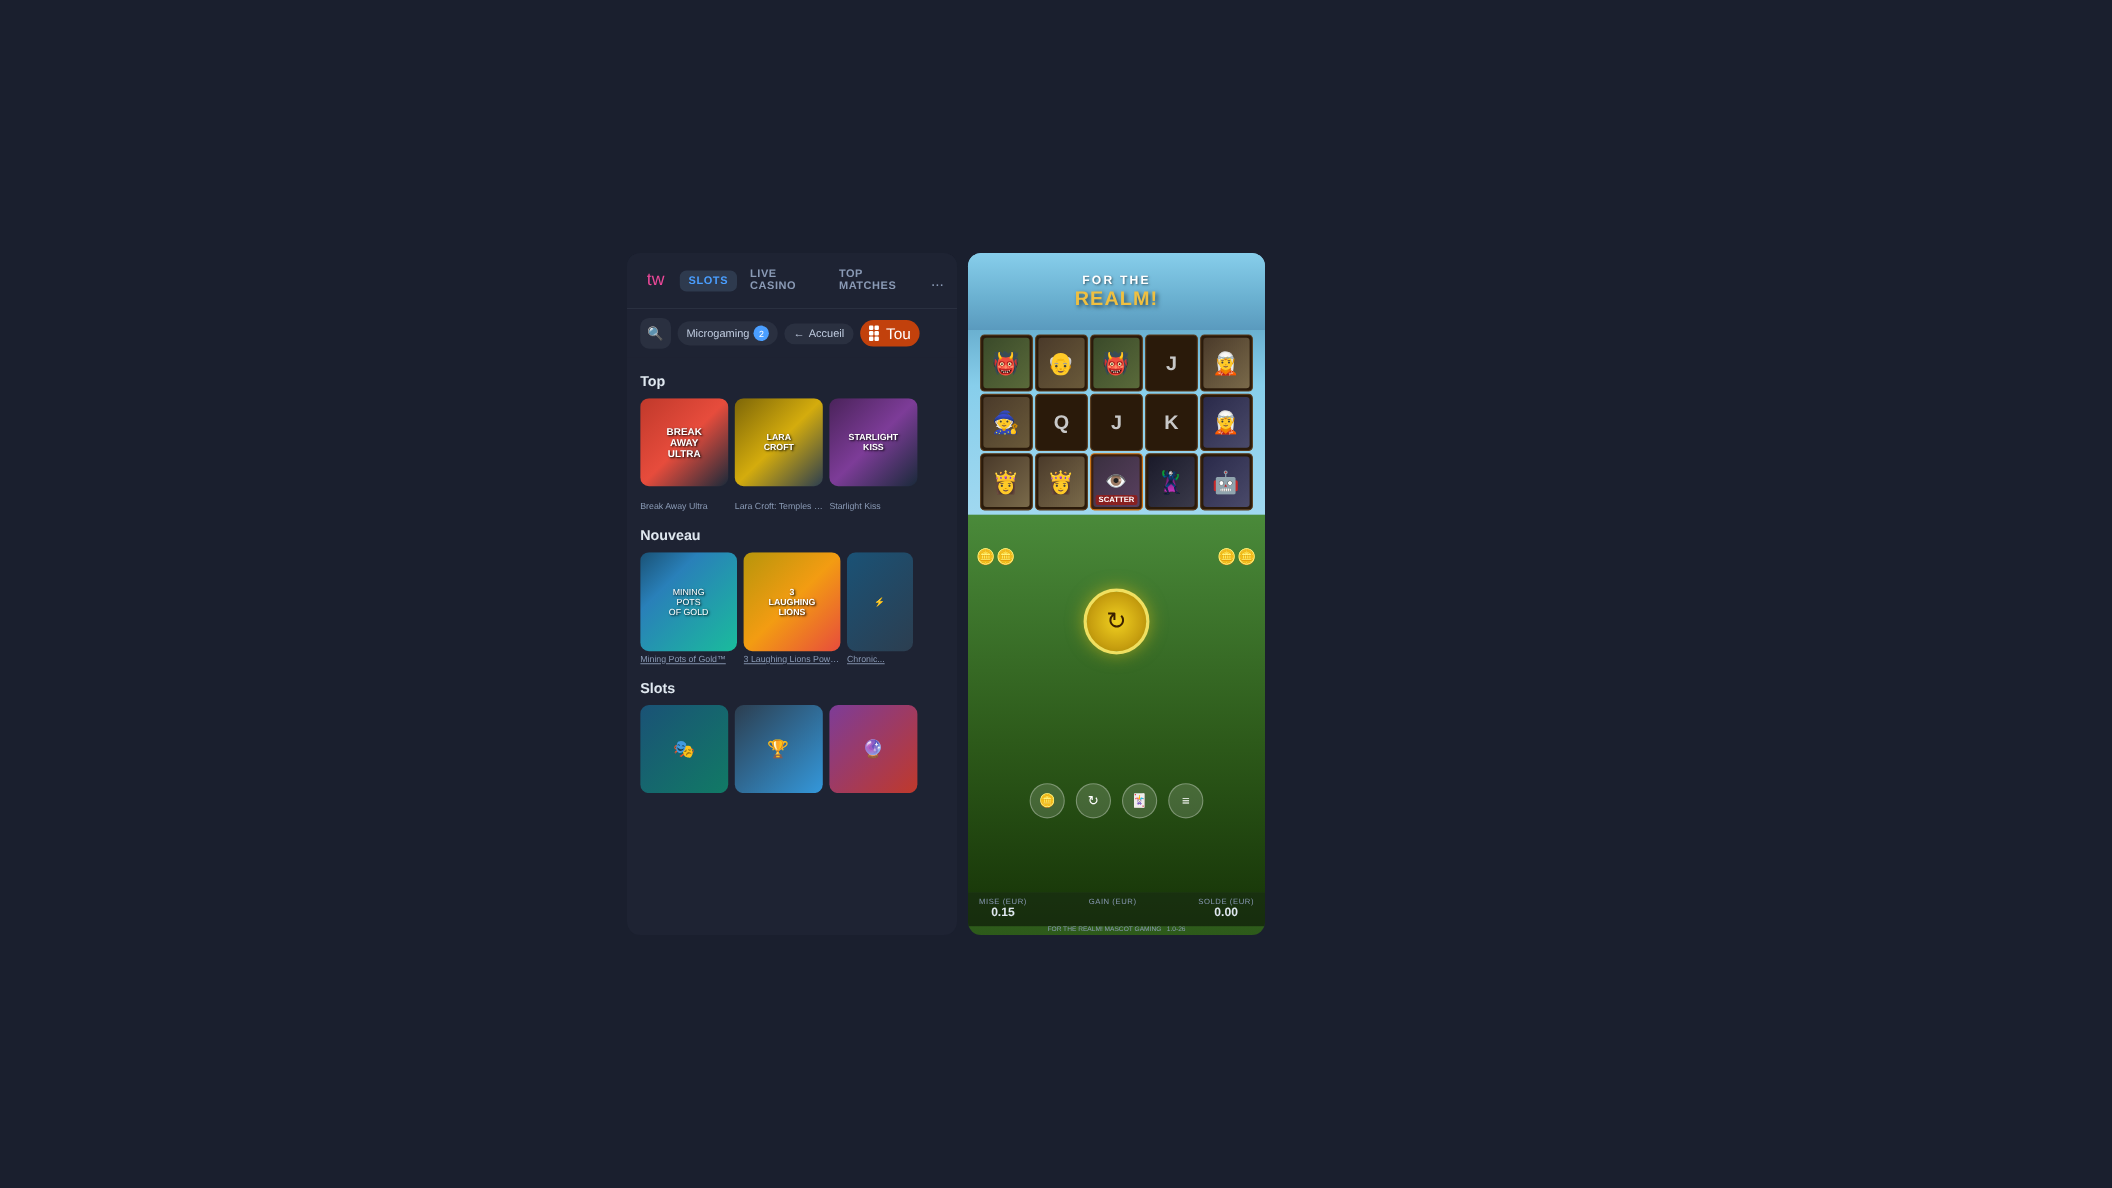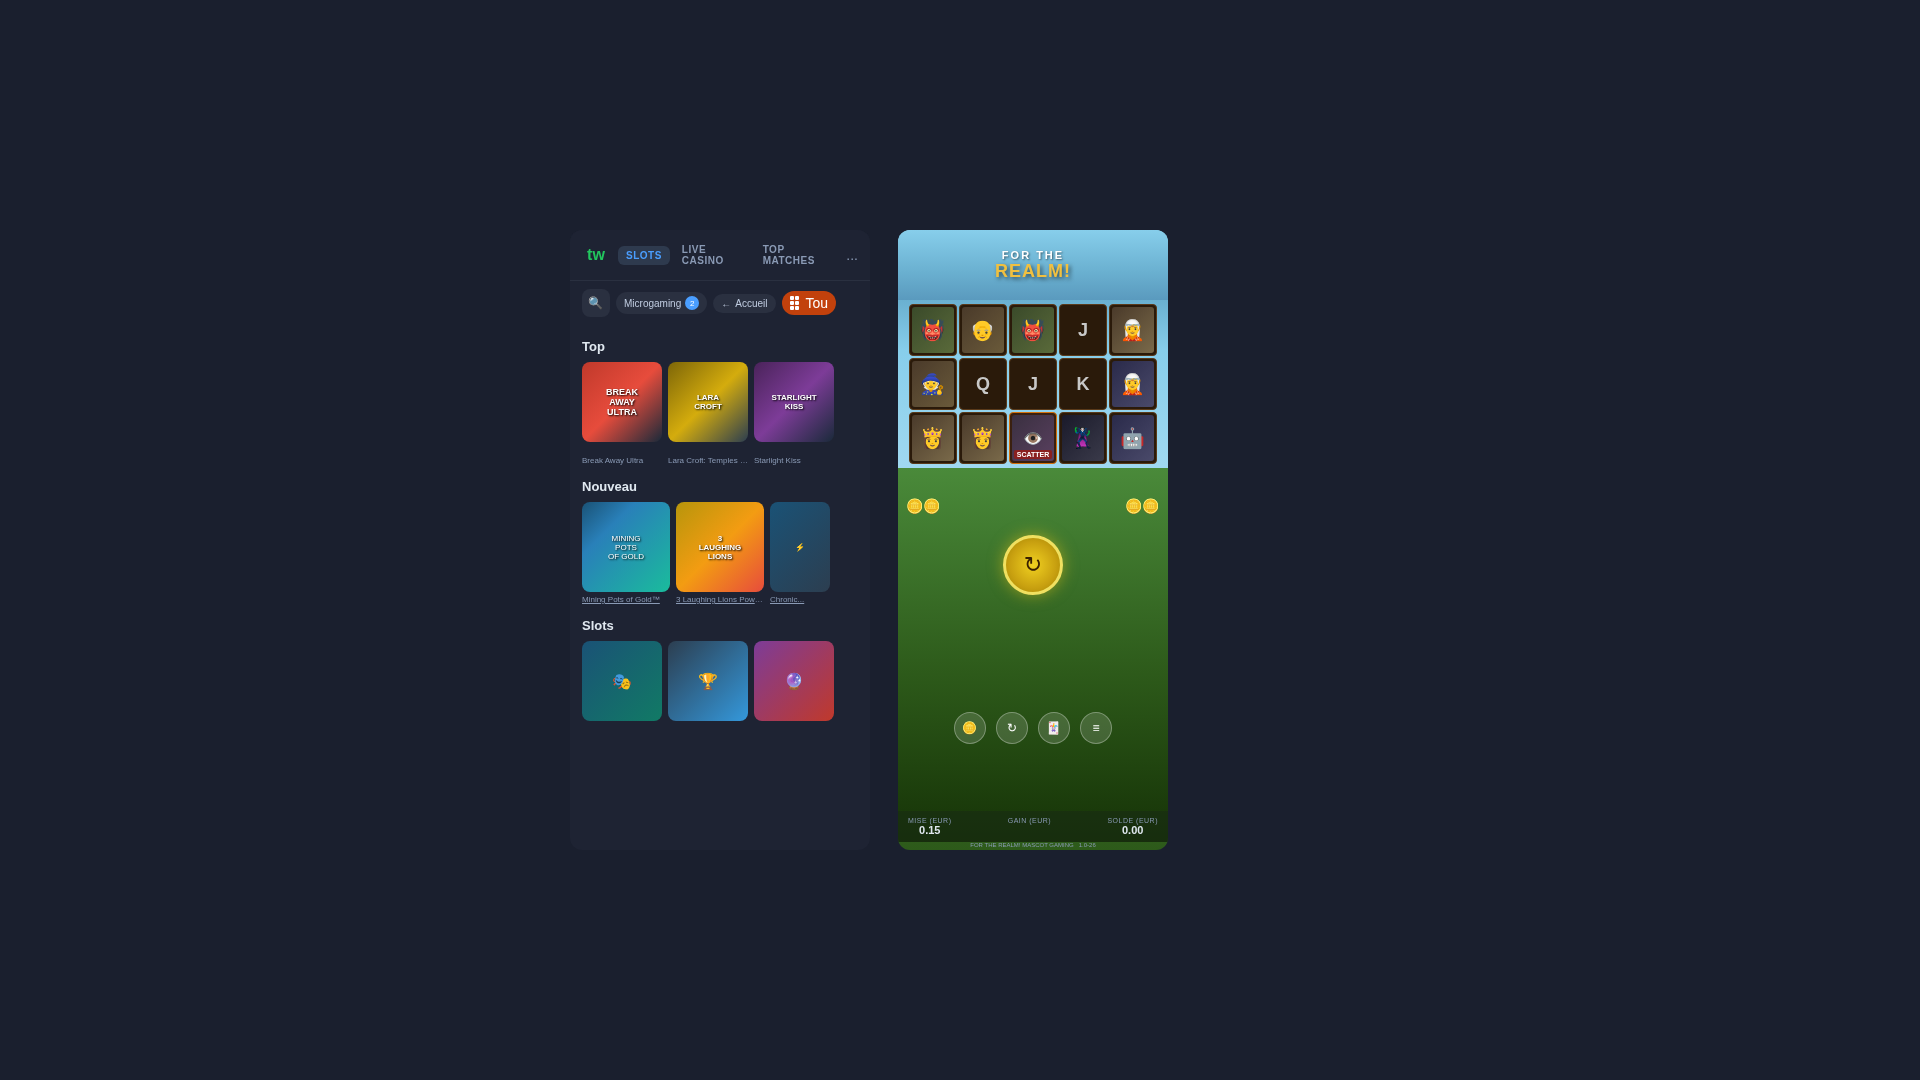--- a/index.html
+++ b/index.html
@@ -44,23 +44,23 @@
 
     .logo {
       width: 28px;
       height: 20px;
       display: flex;
       align-items: center;
       justify-content: center;
     }
 
     .logo-icon {
-      color: #22c55e;
+      color: #ec4899;
       font-size: 16px;
-      font-weight: bold;
+      font-weight: normal;
     }
 
     .nav-tabs {
       display: flex;
       gap: 4px;
       align-items: center;
       flex: 1;
     }
 
     .nav-tab {
@@ -277,21 +277,21 @@
     .thumb-slot3 {
       background: linear-gradient(135deg, #7d3c98 0%, #c0392b 100%);
     }
 
     
     .right-panel {
       width: 270px;
       height: 620px;
       background: linear-gradient(180deg, #87ceeb 0%, #4a8a3a 60%, #2d5a1a 100%);
       border-radius: 12px;
-      margin-left: 28px;
+      margin-left: 10px;
       overflow: hidden;
       display: flex;
       flex-direction: column;
       position: relative;
     }
 
     
     .game-title-area {
       height: 70px;
       background: linear-gradient(180deg, #87ceeb 0%, #6ab0d0 100%);

